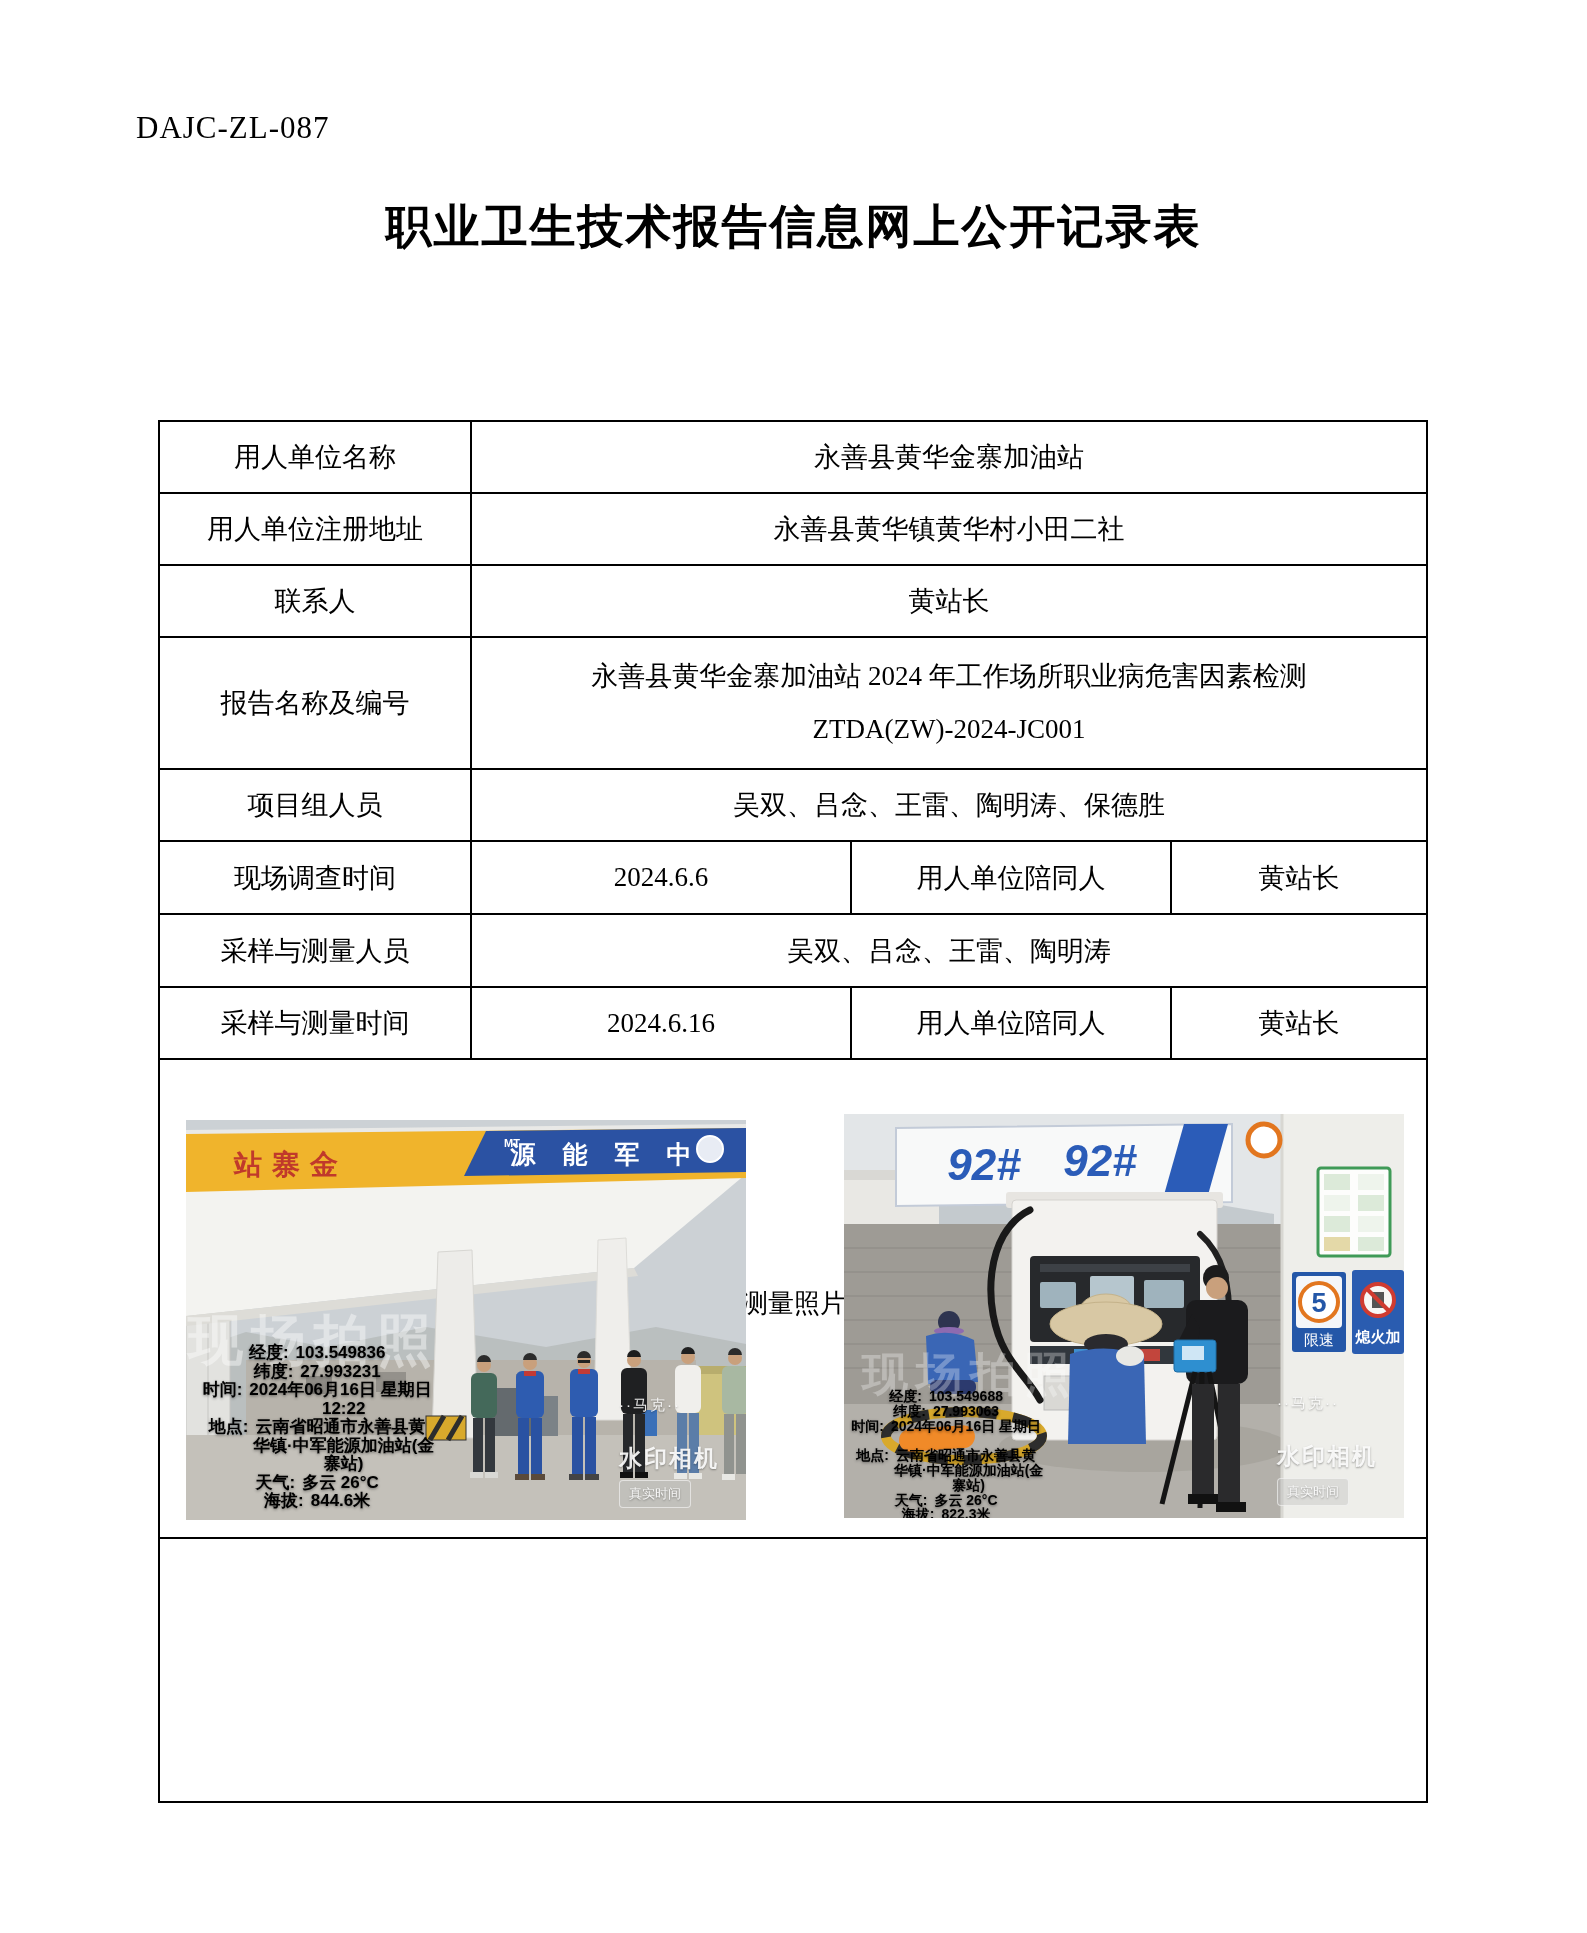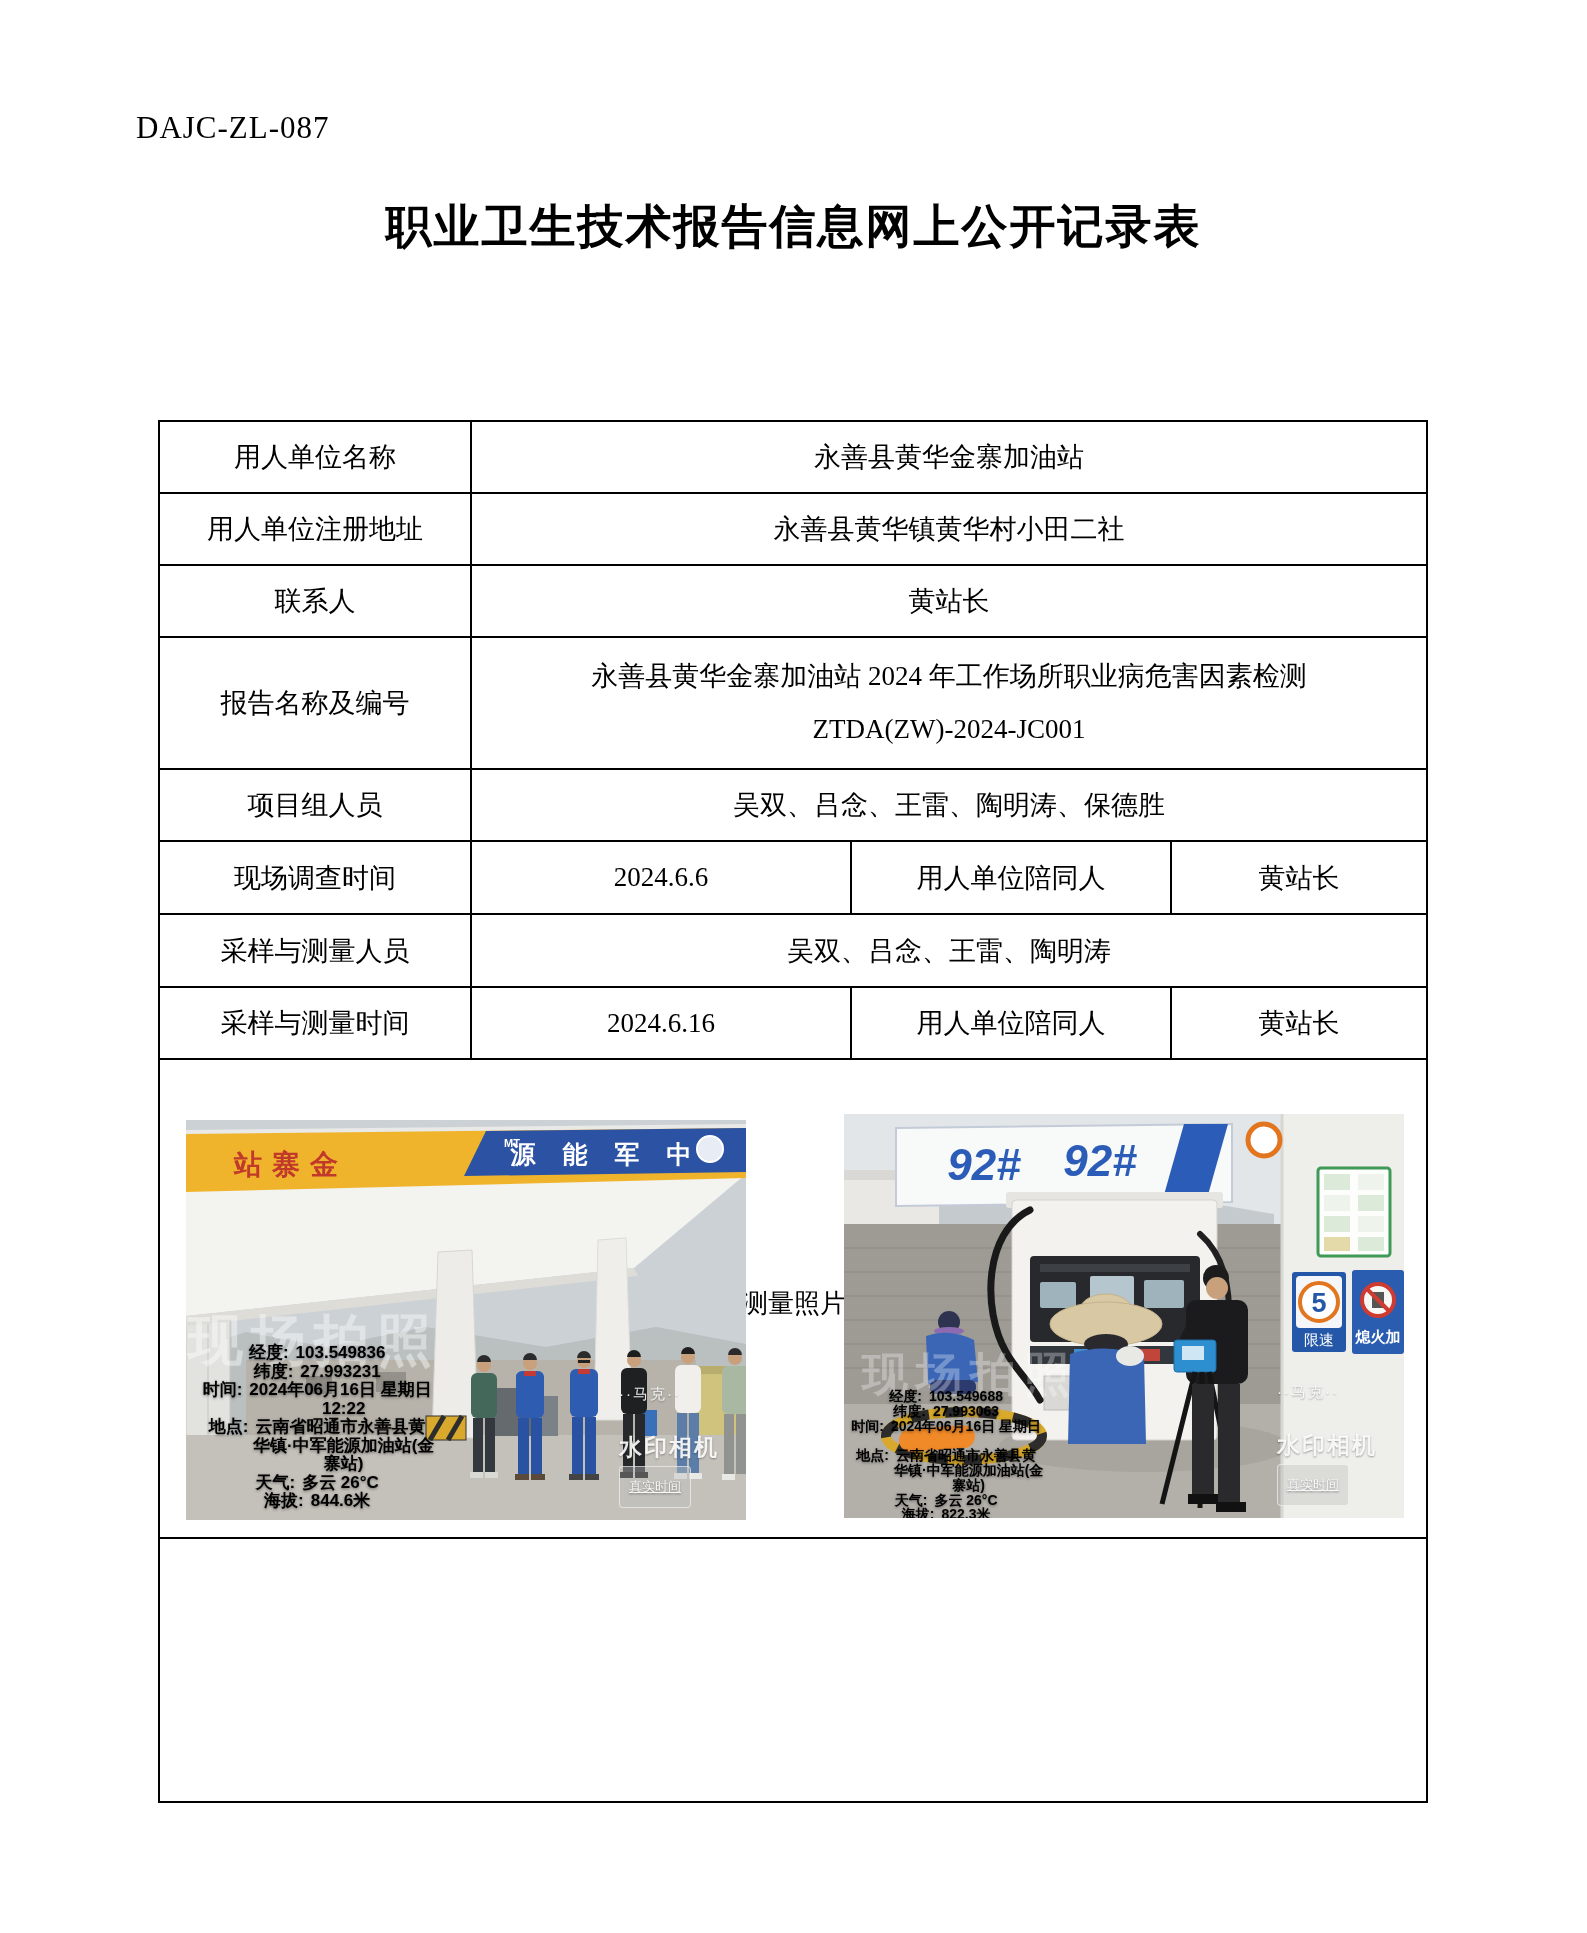--- a/index.html
+++ b/index.html
@@ -59,23 +59,23 @@
   .photo-right .cont{padding-left:45px;}
 
   .wm-big{position:absolute;font-weight:bold;color:rgba(255,255,255,.42);letter-spacing:8px;white-space:nowrap;}
   .photo-left .wm-big{left:2px;top:184px;font-size:55px;}
   .photo-right .wm-big{left:18px;top:230px;font-size:46px;color:rgba(255,255,255,.30);}
 
   .wm-brand{position:absolute;right:27px;bottom:12px;text-align:left;
             color:rgba(255,255,255,.9);text-shadow:0 1px 2px rgba(0,0,0,.35);}
   .wm-brand .l1{font-size:15px;letter-spacing:2px;}
   .wm-brand .l2{font-size:23px;font-weight:bold;letter-spacing:2px;margin-top:28px;}
-  .wm-brand .badge{display:inline-block;margin-top:3px;padding:11px 9px;
+  .wm-brand .badge{display:inline-block;margin-top:3px;padding:4px 9px;
                    font-size:13px;border-radius:4px;
-                   background:rgba(190,190,190,.40);border:1px solid rgba(255,255,255,.55);text-decoration:underline;}
+                   background:rgba(190,190,190,.40);border:1px solid rgba(255,255,255,.55);}
   .scribble{position:absolute;left:55px;top:313px;width:76px;height:23px;
             background:#f08a28;border-radius:12px;transform:rotate(-4deg);}
 </style>
 </head>
 <body>
 
 <div class="page">
 
   <div class="doc-code">DAJC-ZL-087</div>
   <h1 class="title">职业卫生技术报告信息网上公开记录表</h1>

